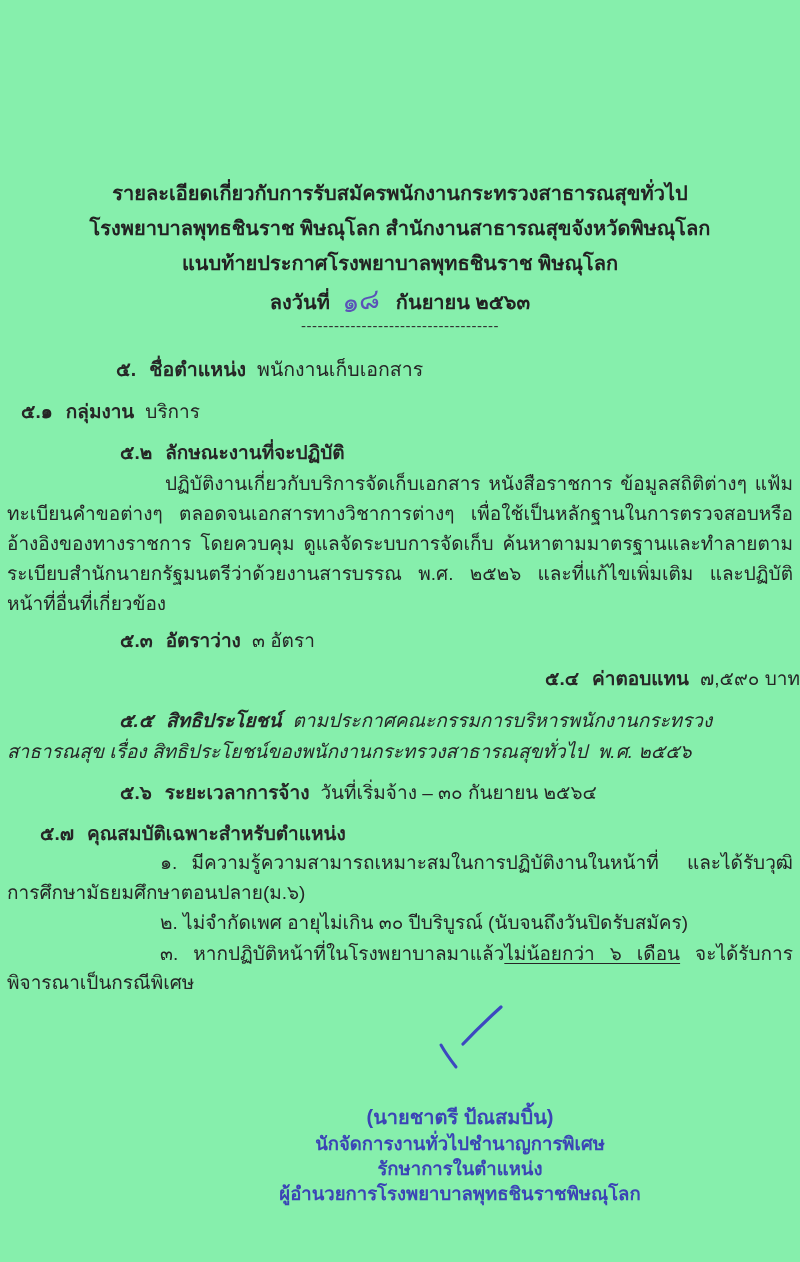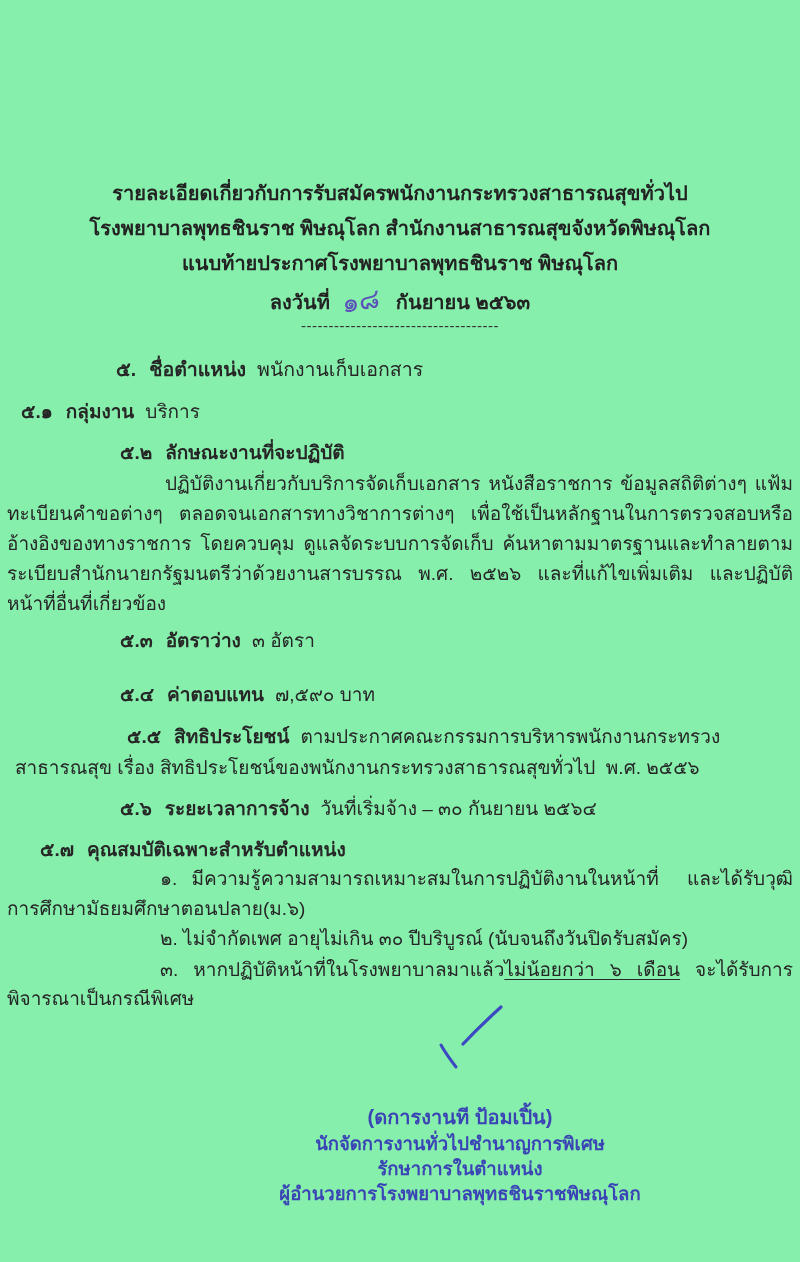--- a/index.html
+++ b/index.html
@@ -64,25 +64,26 @@
   .body-par{
     margin-top:3px;
     padding:0 7px;
     text-align:justify;
     text-indent:158px;
     font-size:19px;
     line-height:30px;
   }
   .s55-par{
     margin-top:13px;
-    padding:0 15px;
+    padding:0 7px;
     text-align:justify;
     text-indent:112px;
     font-size:19px;
     line-height:31px;
+    font-style:italic;
   }
   .qual-item{
     margin-top:1px;
     padding:0 7px;
     text-align:justify;
     text-indent:153px;
     font-size:19px;
     line-height:29.5px;
   }
   .ul{text-decoration:underline;text-underline-offset:3px;}
@@ -130,21 +131,21 @@
   <div class="h2">
     <span class="no">๕.๒</span><span class="lbl">ลักษณะงานที่จะปฏิบัติ</span>
   </div>
 
   <div class="body-par">ปฏิบัติงานเกี่ยวกับบริการจัดเก็บเอกสาร หนังสือราชการ ข้อมูลสถิติต่างๆ แฟ้มทะเบียนคำขอต่างๆ ตลอดจนเอกสารทางวิชาการต่างๆ เพื่อใช้เป็นหลักฐานในการตรวจสอบหรืออ้างอิงของทางราชการ โดยควบคุม ดูแลจัดระบบการจัดเก็บ ค้นหาตามมาตรฐานและทำลายตามระเบียบสำนักนายกรัฐมนตรีว่าด้วยงานสารบรรณ พ.ศ. ๒๕๒๖ และที่แก้ไขเพิ่มเติม และปฏิบัติหน้าที่อื่นที่เกี่ยวข้อง</div>
 
   <div class="h2" style="margin-top:9px;">
     <span class="no">๕.๓</span><span class="lbl">อัตราว่าง</span><span class="val">๓ อัตรา</span>
   </div>
 
-  <div class="h2" style="margin-top:28px;">
+  <div class="h2" style="margin-top:12px;text-align:right;">
     <span class="no">๕.๔</span><span class="lbl">ค่าตอบแทน</span><span class="val">๗,๕๙๐ บาท</span>
   </div>
 
   <div class="s55-par">
     <span class="no">๕.๕</span><span class="lbl">สิทธิประโยชน์</span><span class="val">ตามประกาศคณะกรรมการบริหารพนักงานกระทรวงสาธารณสุข เรื่อง สิทธิประโยชน์ของพนักงานกระทรวงสาธารณสุขทั่วไป &nbsp;พ.ศ. ๒๕๕๖</span>
   </div>
 
   <div class="h2" style="margin-top:13px;">
     <span class="no">๕.๖</span><span class="lbl">ระยะเวลาการจ้าง</span><span class="val">วันที่เริ่มจ้าง – ๓๐ กันยายน ๒๕๖๔</span>
   </div>
@@ -158,19 +159,19 @@
   <div class="qual-item">
     <span>๓. หากปฏิบัติหน้าที่ในโรงพยาบาลมาแล้ว</span><span class="ul">ไม่น้อยกว่า ๖ เดือน</span><span> จะได้รับการพิจารณาเป็นกรณีพิเศษ</span>
   </div>
 
   <svg class="pen-strokes" viewBox="0 0 90 80" xmlns="http://www.w3.org/2000/svg">
     <path d="M33,46 Q50,28 71,9" fill="none" stroke="#3c49c0" stroke-width="3.2" stroke-linecap="round"></path>
     <path d="M11,47 Q16,56 26,69" fill="none" stroke="#3c49c0" stroke-width="3" stroke-linecap="round"></path>
   </svg>
 
   <div class="sig-block">
-    <div class="sig-name">(ดการงานที ป้อมเปิ้น)</div>
+    <div class="sig-name">(นายชาตรี ป้ณสมบิ้น)</div>
     <div class="sig-line">นักจัดการงานทั่วไปชำนาญการพิเศษ</div>
     <div class="sig-line">รักษาการในตำแหน่ง</div>
     <div class="sig-line">ผู้อำนวยการโรงพยาบาลพุทธชินราชพิษณุโลก</div>
   </div>
 
 </div>
 
 </body></html>

